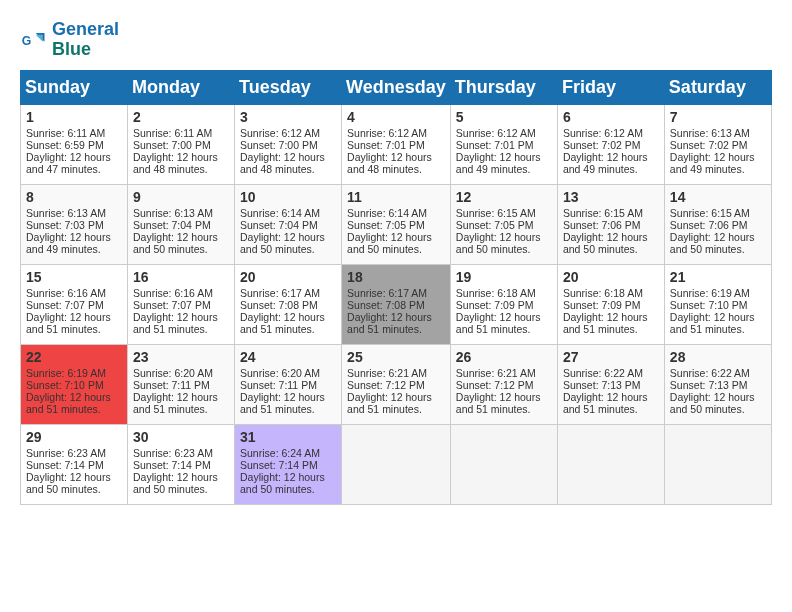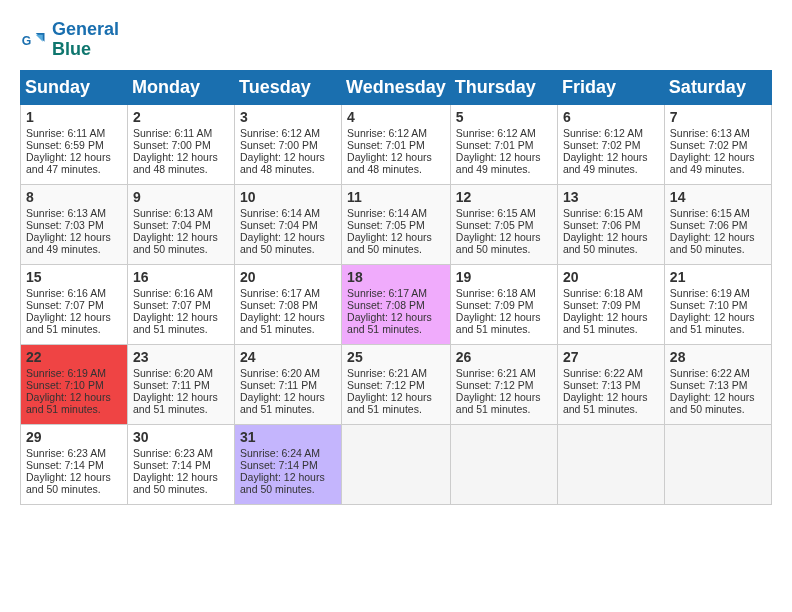--- a/index.html
+++ b/index.html
@@ -135,21 +135,21 @@
         <td style="background: rgb(249, 249, 249);"><span class="day-num">10</span><span>Sunrise: 6:14 AM</span><br><span>Sunset: 7:04 PM</span><br><span>Daylight: 12 hours and 50 minutes.</span></td>
         <td style="background: rgb(249, 249, 249);"><span class="day-num">11</span><span>Sunrise: 6:14 AM</span><br><span>Sunset: 7:05 PM</span><br><span>Daylight: 12 hours and 50 minutes.</span></td>
         <td style="background: rgb(249, 249, 249);"><span class="day-num">12</span><span>Sunrise: 6:15 AM</span><br><span>Sunset: 7:05 PM</span><br><span>Daylight: 12 hours and 50 minutes.</span></td>
         <td style="background: rgb(249, 249, 249);"><span class="day-num">13</span><span>Sunrise: 6:15 AM</span><br><span>Sunset: 7:06 PM</span><br><span>Daylight: 12 hours and 50 minutes.</span></td>
         <td style="background: rgb(249, 249, 249);"><span class="day-num">14</span><span>Sunrise: 6:15 AM</span><br><span>Sunset: 7:06 PM</span><br><span>Daylight: 12 hours and 50 minutes.</span></td>
       </tr>
       <tr>
         <td style="background: rgb(255, 255, 255);"><span class="day-num">15</span><span>Sunrise: 6:16 AM</span><br><span>Sunset: 7:07 PM</span><br><span>Daylight: 12 hours and 51 minutes.</span></td>
         <td style="background: rgb(255, 255, 255); margin-top: 40px;"><span class="day-num">16</span><span>Sunrise: 6:16 AM</span><br><span>Sunset: 7:07 PM</span><br><span>Daylight: 12 hours and 51 minutes.</span></td>
         <td style="background: rgb(255, 255, 255);"><span class="day-num">20</span><span>Sunrise: 6:17 AM</span><br><span>Sunset: 7:08 PM</span><br><span>Daylight: 12 hours and 51 minutes.</span></td>
-        <td style="background: #f0abfc;"><span class="day-num">18</span><span>Sunrise: 6:17 AM</span><br><span>Sunset: 7:08 PM</span><br><span>Daylight: 12 hours and 51 minutes.</span></td>
+        <td style="background: #a3a3a3;"><span class="day-num">18</span><span>Sunrise: 6:17 AM</span><br><span>Sunset: 7:08 PM</span><br><span>Daylight: 12 hours and 51 minutes.</span></td>
         <td style="background: rgb(255, 255, 255);"><span class="day-num">19</span><span>Sunrise: 6:18 AM</span><br><span>Sunset: 7:09 PM</span><br><span>Daylight: 12 hours and 51 minutes.</span></td>
         <td style="background: rgb(255, 255, 255);"><span class="day-num">20</span><span>Sunrise: 6:18 AM</span><br><span>Sunset: 7:09 PM</span><br><span>Daylight: 12 hours and 51 minutes.</span></td>
         <td style="background: rgb(255, 255, 255);"><span class="day-num">21</span><span>Sunrise: 6:19 AM</span><br><span>Sunset: 7:10 PM</span><br><span>Daylight: 12 hours and 51 minutes.</span></td>
       </tr>
       <tr>
         <td style="background: #ef4444;"><span class="day-num">22</span><span>Sunrise: 6:19 AM</span><br><span>Sunset: 7:10 PM</span><br><span>Daylight: 12 hours and 51 minutes.</span></td>
         <td style="background: rgb(249, 249, 249);"><span class="day-num">23</span><span>Sunrise: 6:20 AM</span><br><span>Sunset: 7:11 PM</span><br><span>Daylight: 12 hours and 51 minutes.</span></td>
         <td style="background: rgb(249, 249, 249);"><span class="day-num">24</span><span>Sunrise: 6:20 AM</span><br><span>Sunset: 7:11 PM</span><br><span>Daylight: 12 hours and 51 minutes.</span></td>
         <td style="background: rgb(249, 249, 249);"><span class="day-num">25</span><span>Sunrise: 6:21 AM</span><br><span>Sunset: 7:12 PM</span><br><span>Daylight: 12 hours and 51 minutes.</span></td>
         <td style="background: rgb(249, 249, 249);"><span class="day-num">26</span><span>Sunrise: 6:21 AM</span><br><span>Sunset: 7:12 PM</span><br><span>Daylight: 12 hours and 51 minutes.</span></td>

